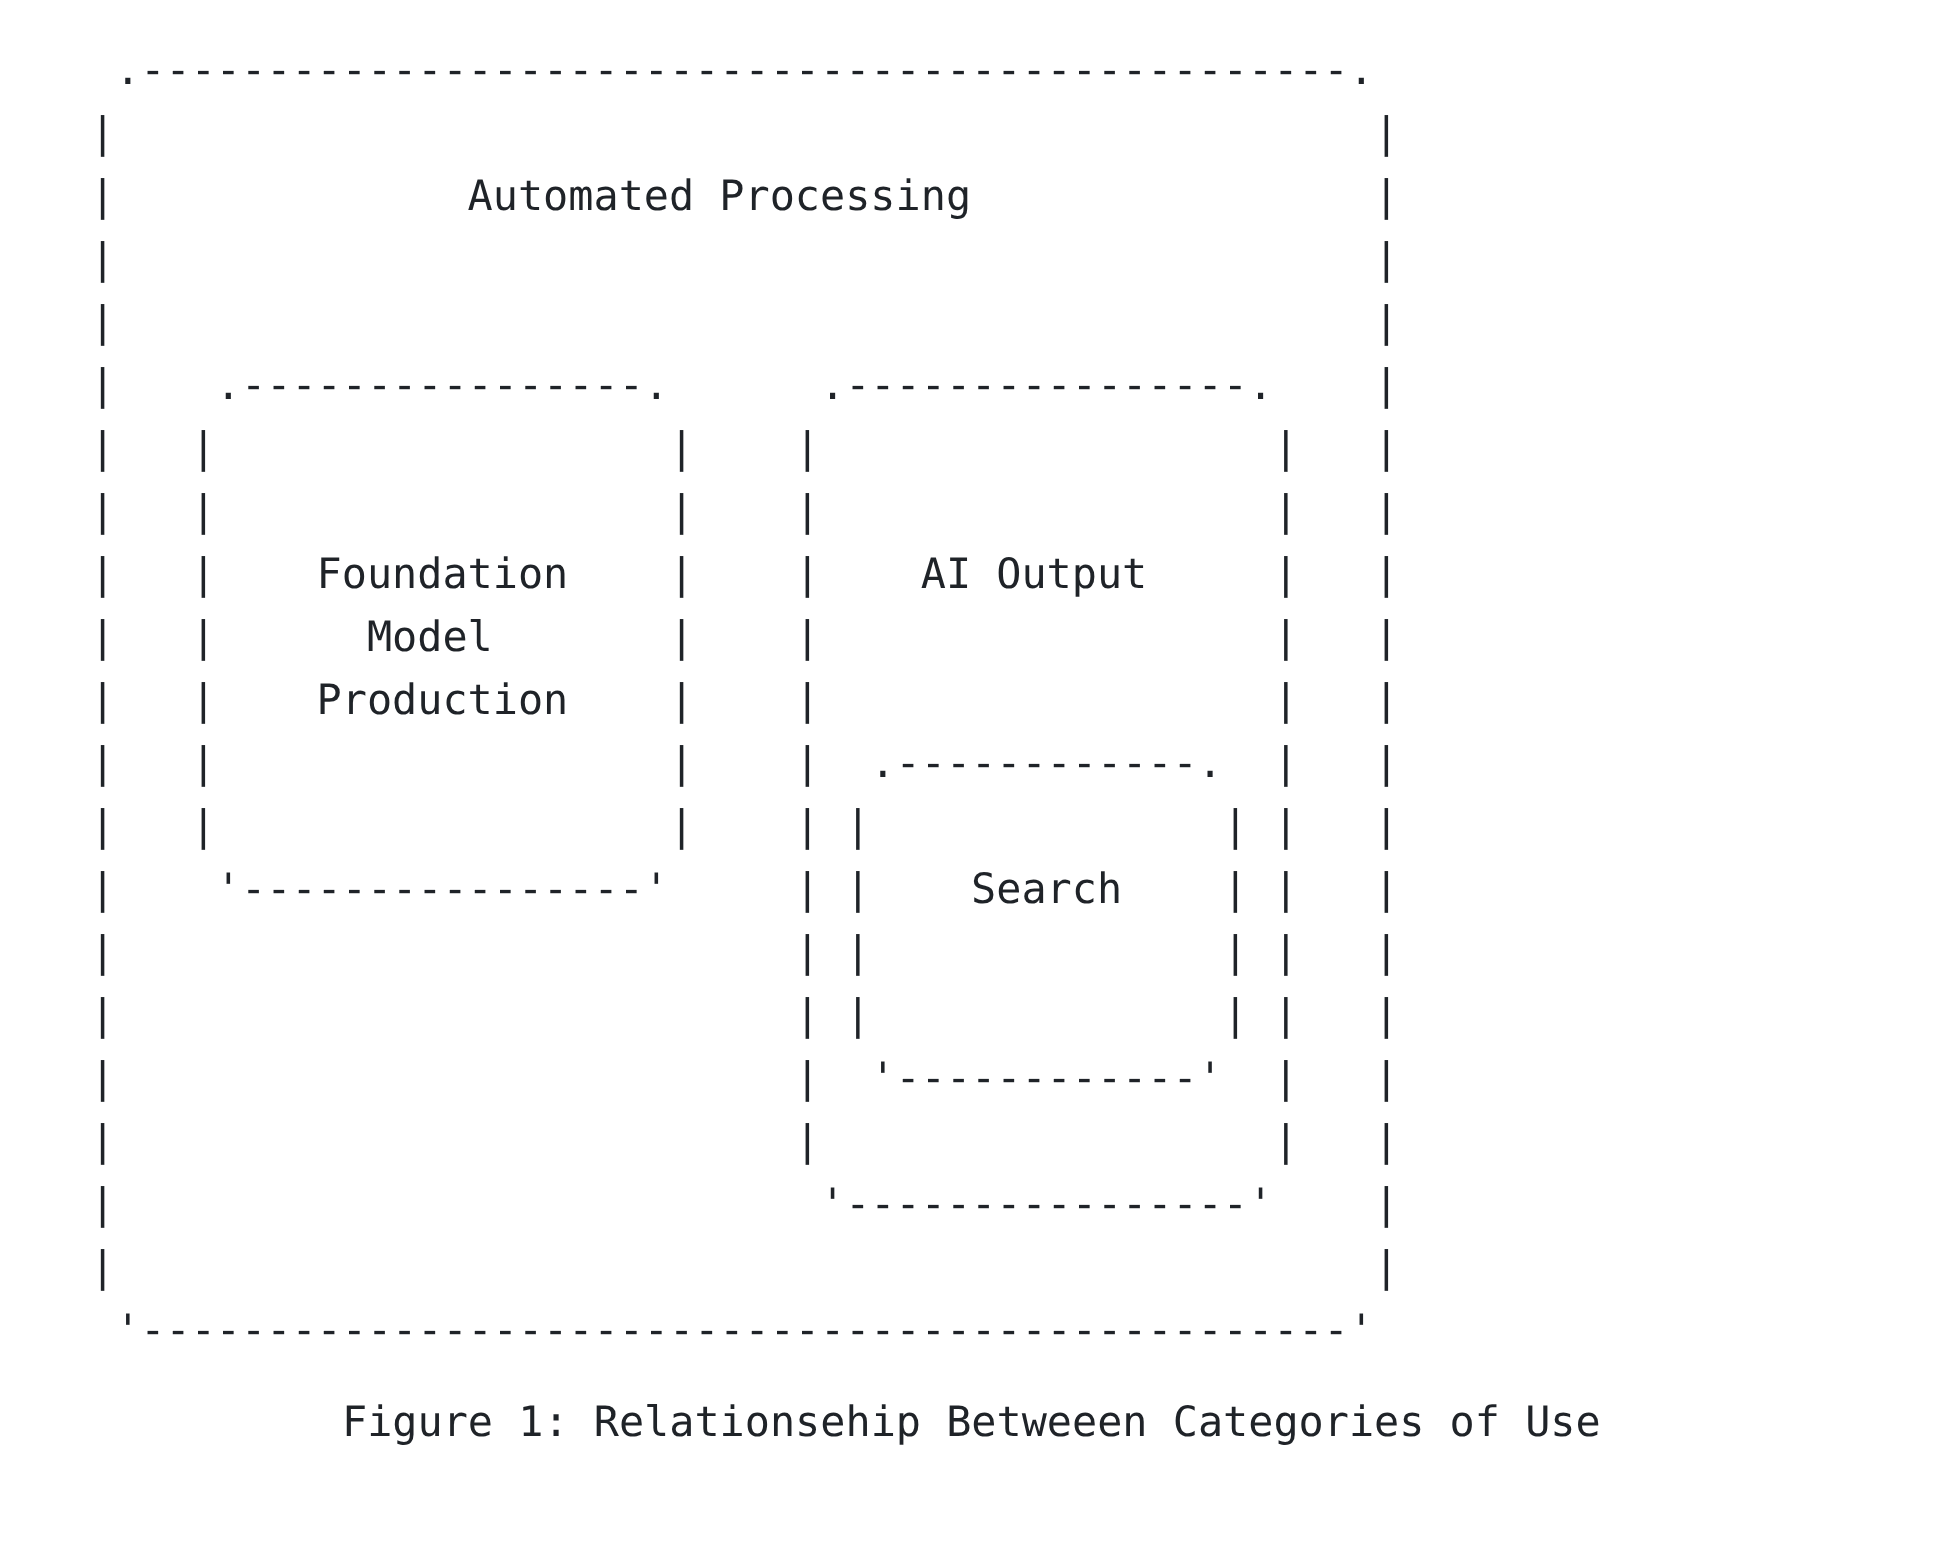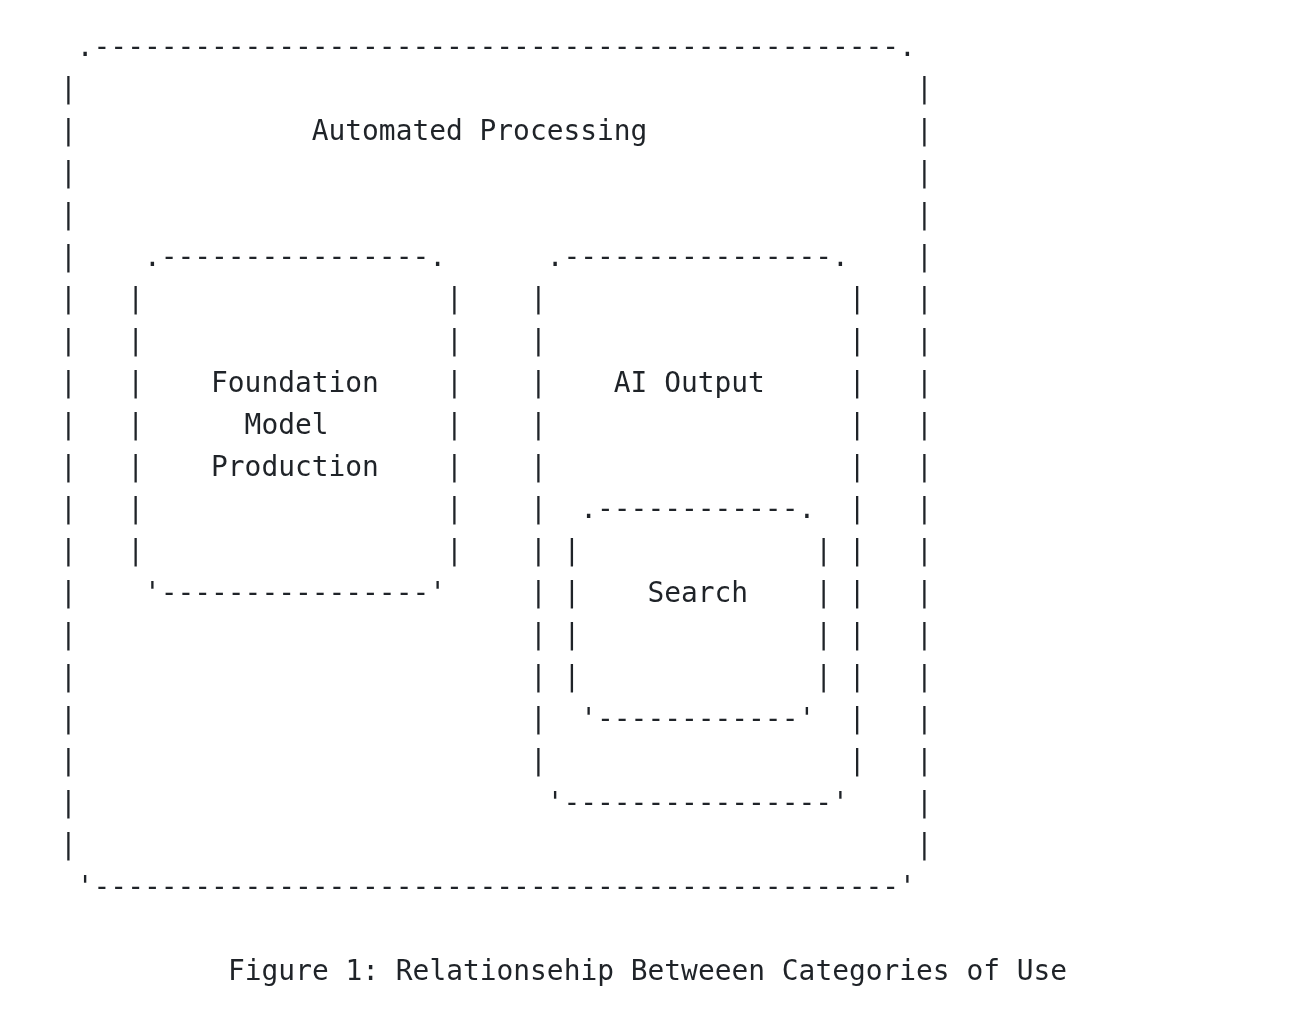--- a/index.html
+++ b/index.html
@@ -27,21 +27,21 @@
   }
   #ascii-art {
     position: absolute;
     left: 60px;
     top: 26px;
     margin: 0;
   }
   #figure-caption {
     position: absolute;
     left: 228px;
-    top: 950px;
+    top: 927px;
   }
   
   .region {
     position: absolute;
     background: transparent;
     pointer-events: none;
   }
   #region-outer      { left: 60px;  top: 26px;  width: 874px; height: 882px; }
   #region-foundation { left: 127px; top: 236px; width: 336px; height: 378px; }
   #region-ai-output  { left: 530px; top: 236px; width: 336px; height: 588px; }

